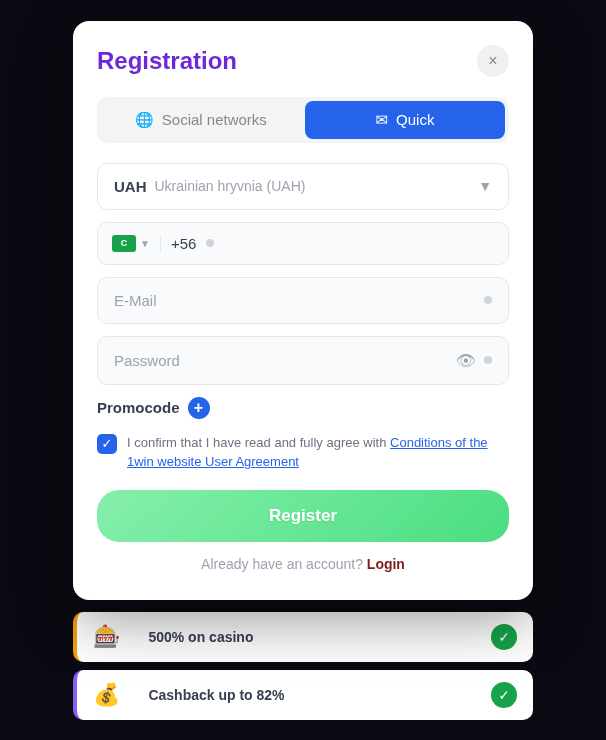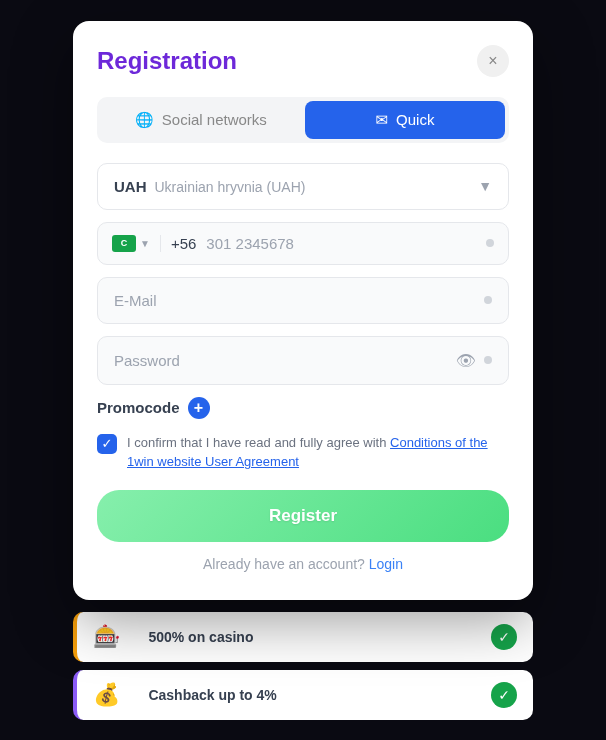--- a/index.html
+++ b/index.html
@@ -97,21 +97,21 @@
       color: #374151;
       display: flex;
       align-items: center;
       justify-content: space-between;
       cursor: pointer;
       margin-bottom: 12px;
       background: #fff;
     }
     .currency-label {
       display: flex;
-      align-items: flex-end;
+      align-items: flex-start;
       gap: 8px;
     }
     .currency-code {
       font-weight: 700;
       color: #374151;
     }
     .currency-name {
       color: #9ca3af;
       font-size: 14px;
     }
@@ -261,22 +261,22 @@
       color: #fff;
       margin-bottom: 14px;
       text-shadow: 0 1px 2px rgba(0,0,0,0.1);
     }
     .login-row {
       text-align: center;
       font-size: 14px;
       color: #9ca3af;
     }
     .login-link {
-      color: #3b82f6;
-      font-weight: 400;
+      color: #7f1d1d;
+      font-weight: 700;
       text-decoration: none;
       cursor: pointer;
     }
     .promos-container {
       width: 460px;
       margin-top: 12px;
       display: flex;
       flex-direction: column;
       gap: 8px;
     }
@@ -354,21 +354,20 @@
 
     
     <div class="input-row">
       <div class="flag-selector">
         <div class="flag-icon">
           <span style="font-size:9px;">C</span>
         </div>
         <span class="chevron-small">▼</span>
       </div>
       <span class="phone-prefix">+56</span>
-      <span class="phone-number">301 2345678</span>
       <div class="dot-indicator"></div>
     </div>
 
     
     <div class="plain-input-row">
       <span class="input-placeholder">E-Mail</span>
       <div class="dot-indicator"></div>
     </div>
 
     
@@ -411,18 +410,18 @@
   </div>
 
   <div class="promos-container">
     <div class="promo-card">
       <span class="promo-icon">🎰</span>
       <span class="promo-text">500% on casino</span>
       <div class="check-circle">✓</div>
     </div>
     <div class="promo-card">
       <span class="promo-icon">💰</span>
-      <span class="promo-text">Cashback up to 4%</span>
+      <span class="promo-text">Cashback up to 82%</span>
       <div class="check-circle">✓</div>
     </div>
   </div>
 
 </div>
 
 </body></html>

